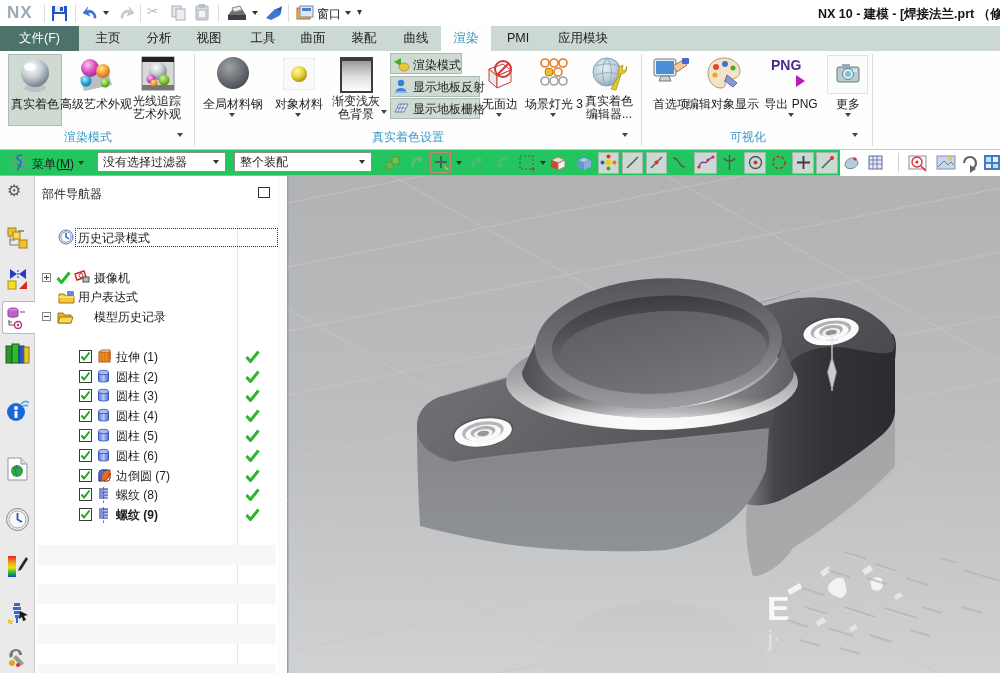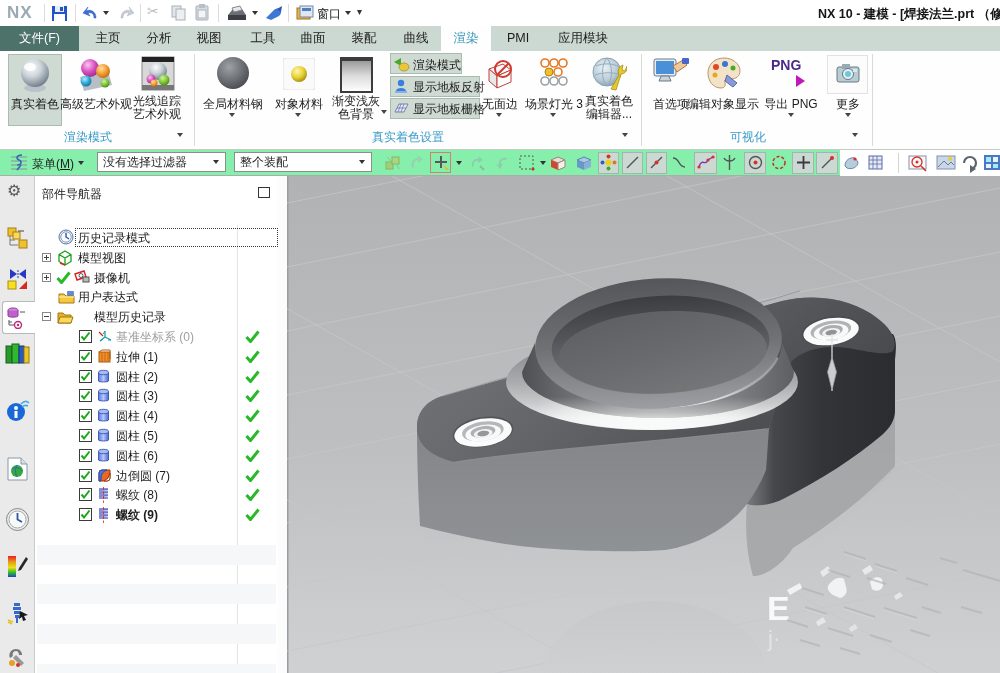--- a/index.html
+++ b/index.html
@@ -10,21 +10,21 @@
 .tab{position:absolute;top:0;height:25px;line-height:25px;font-size:12.5px;color:#1c1c1c;text-align:center;}
 #filetab{position:absolute;left:0;top:0;width:79px;height:25px;background:#4d7269;color:#fff;text-align:center;line-height:25px;font-size:12.5px;}
 #activetab{position:absolute;left:441px;top:0;width:50px;height:25px;background:#fdfefd;color:#2b8fb4;text-align:center;line-height:25px;font-size:12.5px;}
 #ribbon{position:absolute;left:0;top:51px;width:1000px;height:99px;background:#fdfefd;border-bottom:1px solid #c4cac6;}
 .gsep{position:absolute;top:3px;height:92px;width:1px;background:#d8dcd9;}
 .glabel{position:absolute;top:78px;height:14px;font-size:12px;color:#3a9bc8;white-space:nowrap;}
 .btext{position:absolute;font-size:12px;color:#1c1c1c;white-space:nowrap;text-align:center;}
 .dar{position:absolute;width:0;height:0;border-left:3.5px solid transparent;border-right:3.5px solid transparent;border-top:4px solid #444;}
 .selbtn{position:absolute;background:#cfdbd2;border:1px solid #a8bcb1;}
 .togbtn{position:absolute;background:#cfdbd2;border:1px solid #a8bcb1;height:21px;}
-#toolbar{position:absolute;left:0;top:150px;width:840px;height:26px;background:#86efac;border-bottom:1px solid #a7aeab;}
+#toolbar{position:absolute;left:0;top:150px;width:840px;height:26px;background:#22c55e;border-bottom:1px solid #a7aeab;}
 .combo{position:absolute;top:2px;height:20px;background:#fff;border:1px solid #8a8f8c;font-size:12px;color:#1c1c1c;line-height:18px;padding-left:5px;}
 .cdar{position:absolute;width:0;height:0;border-left:3.5px solid transparent;border-right:3.5px solid transparent;border-top:4px solid #333;}
 #main{position:absolute;left:0;top:176px;width:1000px;height:497px;}
 #sidebar{position:absolute;left:0;top:0;width:35px;height:497px;background:#e9eae9;border-right:1px solid #c9cbc9;}
 #panel{position:absolute;left:35px;top:0;width:243px;height:497px;background:#fff;}
 #pheader{position:absolute;left:0;top:0;width:243px;height:29px;background:#fff;}
 #colhdr{position:absolute;left:2px;top:29px;width:239px;height:20px;background:linear-gradient(#fdfdfd,#eef0f1);border:1px solid #c3c7ca;border-left:none;}
 .trow{position:absolute;left:2px;width:239px;height:20px;font-size:12px;color:#1c1c1c;}
 .stripe{background:#f6f7f9;}
 #vsplit{position:absolute;left:278px;top:0;width:9px;height:497px;background:#fcfcfc;}
@@ -499,35 +499,20 @@
         <div class="abs" style="left:38px;top:0;width:203px;height:19px;border:1px dotted #333;"></div>
         <span class="abs" style="left:21px;top:1px;">
           <svg width="16" height="16" viewBox="0 0 16 16">
             <circle cx="8" cy="8" r="7" fill="#e8eef4" stroke="#5878a8"></circle>
             <circle cx="8" cy="8" r="5.2" fill="#f8fafc" stroke="#88a0c0"></circle>
             <path d="M8,4 L8,8 L11,10" stroke="#2858a8" stroke-width="1.4" fill="none"></path>
           </svg>
         </span>
         <span class="abs" style="left:41px;top:2px;">历史记录模式</span>
       </div>
-<div class="trow" style="top:72px;">
-        <span class="abs" style="left:5px;top:5px;">
-          <svg width="9" height="9" viewBox="0 0 9 9">
-            <rect x="0.5" y="0.5" width="8" height="8" fill="#fff" stroke="#888"></rect>
-            <path d="M2,4.5 L7,4.5 M4.5,2 L4.5,7" stroke="#444"></path>
-          </svg>
-        </span>
-        <span class="abs" style="left:20px;top:2px;">
-          <svg width="16" height="16" viewBox="0 0 16 16">
-            <path d="M8,1 L14,4.5 L14,11.5 L8,15 L2,11.5 L2,4.5 Z M2,4.5 L8,8 L14,4.5 M8,8 L8,15" fill="none" stroke="#18a018" stroke-width="1.3"></path>
-            <path d="M3,13 L8,15" stroke="#d82820" stroke-width="1.5"></path>
-          </svg>
-        </span>
-        <span class="abs" style="left:41px;top:2px;">模型视图</span>
-      </div>
 <div class="trow" style="top:92px;">
         <span class="abs" style="left:5px;top:5px;">
           <svg width="9" height="9" viewBox="0 0 9 9">
             <rect x="0.5" y="0.5" width="8" height="8" fill="#fff" stroke="#888"></rect>
             <path d="M2,4.5 L7,4.5 M4.5,2 L4.5,7" stroke="#444"></path>
           </svg>
         </span>
         <span class="abs" style="left:19px;top:3px;">
           <svg width="15" height="13" viewBox="0 0 15 13">
             <path d="M1.5,7 L5.5,11.5 L13.5,1.5" fill="none" stroke="#28b828" stroke-width="3"></path>
@@ -559,41 +544,20 @@
             <path d="M2,4.5 L7,4.5" stroke="#444"></path>
           </svg>
         </span>
         <span class="abs" style="left:20px;top:3px;">
           <svg width="17" height="14" viewBox="0 0 17 14">
             <path d="M1,3 L6,3 L8,5 L14,5 L14,13 L1,13 Z" fill="#e8b020" stroke="#a07818"></path>
             <path d="M3,7 L16,7 L14,13 L1,13 Z" fill="#fad858" stroke="#a07818"></path>
           </svg>
         </span>
         <span class="abs" style="left:57px;top:2px;">模型历史记录</span>
-      </div>
-<div class="trow" style="top:151px;">
-        <span class="abs" style="left:42px;top:3px;">
-          <svg width="13" height="13" viewBox="0 0 13 13">
-            <rect x="0.5" y="0.5" width="12" height="12" fill="#fff" stroke="#3a3a3a"></rect>
-            <path d="M2.5,6.5 L5,9.5 L10.5,2.5" fill="none" stroke="#18a818" stroke-width="2"></path>
-          </svg>
-        </span>
-        <span class="abs" style="left:60px;top:2px;">
-          <svg width="16" height="15" viewBox="0 0 16 15">
-            <path d="M8,2 L8,8 L3,12 M8,8 L14,11" fill="none" stroke="#18a0a8" stroke-width="1.3"></path>
-            <path d="M8,2 L6,5 M3,12 L6,10 M14,11 L11,11" stroke="#18a0a8"></path>
-            <path d="M2,3 L6,7" stroke="#c82820" stroke-width="1.2"></path>
-          </svg>
-        </span>
-        <span class="abs" style="left:79px;top:2px;color:#a0a0a0;">基准坐标系 (0)</span>
-        <span class="abs" style="left:208px;top:3px;">
-          <svg width="15" height="13" viewBox="0 0 15 13">
-            <path d="M1.5,7 L5.5,11.5 L13.5,1.5" fill="none" stroke="#28b828" stroke-width="3"></path>
-          </svg>
-        </span>
       </div>
 <div class="trow" style="top:171px;">
         <span class="abs" style="left:42px;top:3px;">
           <svg width="13" height="13" viewBox="0 0 13 13">
             <rect x="0.5" y="0.5" width="12" height="12" fill="#fff" stroke="#3a3a3a"></rect>
             <path d="M2.5,6.5 L5,9.5 L10.5,2.5" fill="none" stroke="#18a818" stroke-width="2"></path>
           </svg>
         </span>
         <span class="abs" style="left:60px;top:2px;">
           <svg width="15" height="15" viewBox="0 0 15 15">

